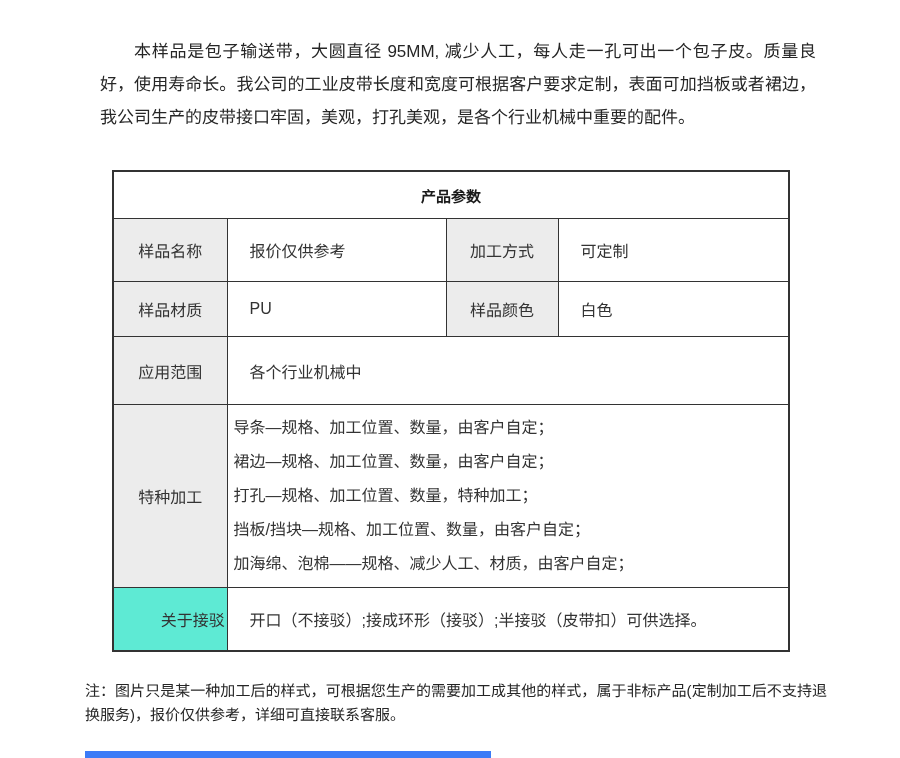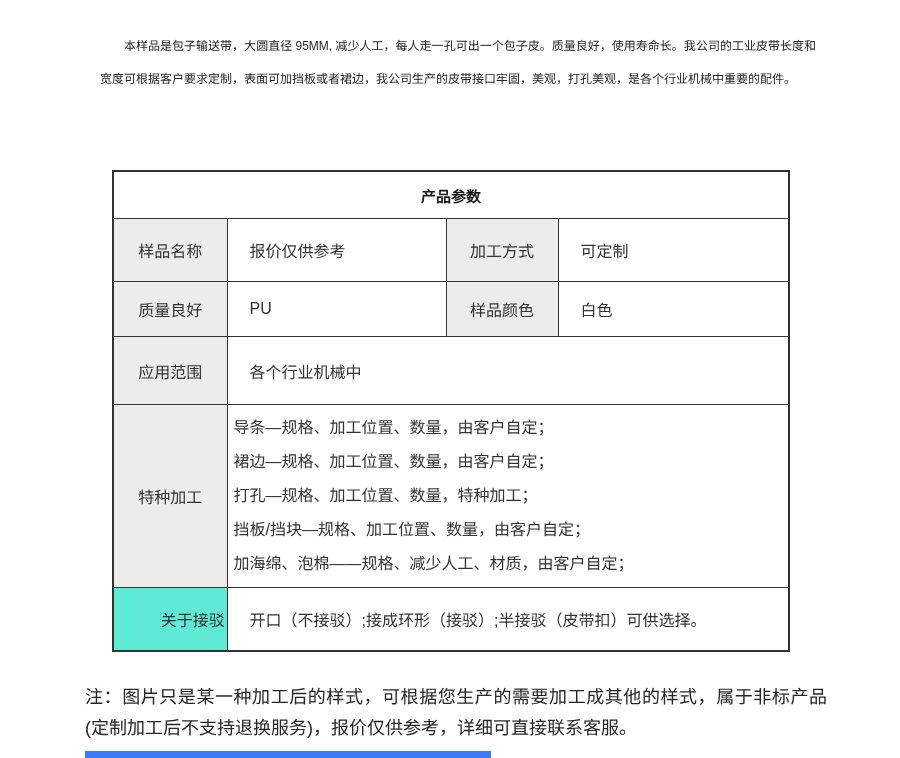--- a/index.html
+++ b/index.html
@@ -14,21 +14,21 @@
     height: 758px;
     background: #ffffff;
     overflow: hidden;
   }
   
   .intro {
     position: absolute;
     left: 100px;
     top: 18px;
     width: 716px;
-    font-size: 12px;
+    font-size: 17px;
     line-height: 33px;
     color: #262626;
     text-indent: 2em;
     text-align: justify;
   }
   
   table.params {
     position: absolute;
     left: 112px;
     top: 170px;
@@ -67,22 +67,22 @@
   tr.r-special { height: 181px; }
   tr.r-joint   { height: 63px; }
   td.special-val { padding-top: 6px; padding-bottom: 6px; padding-left: 6px; }
   .special-line { line-height: 34px; white-space: nowrap; }
   
   .note {
     position: absolute;
     left: 85px;
     top: 664px;
     width: 742px;
-    font-size: 18px;
-    line-height: 31px;
+    font-size: 15px;
+    line-height: 24px;
     color: #262626;
     text-align: justify;
   }
   
   .accent-bar {
     position: absolute;
     left: 85px;
     bottom: 0;
     width: 406px;
     height: 7px;
@@ -107,21 +107,21 @@
       <tr class="title-row">
         <td colspan="4">产品参数</td>
       </tr>
       <tr class="r-sample">
         <td class="lbl" style="background: rgb(236, 236, 236);">样品名称</td>
         <td class="val">报价仅供参考</td>
         <td class="lbl" style="background: rgb(236, 236, 236);">加工方式</td>
         <td class="val">可定制</td>
       </tr>
       <tr class="r-material">
-        <td class="lbl" style="background: rgb(236, 236, 236);">质量良好</td>
+        <td class="lbl" style="background: rgb(236, 236, 236);">样品材质</td>
         <td class="val">PU</td>
         <td class="lbl" style="background: rgb(236, 236, 236);">样品颜色</td>
         <td class="val">白色</td>
       </tr>
       <tr class="r-apply">
         <td class="lbl" style="background: rgb(236, 236, 236);">应用范围</td>
         <td class="val" colspan="3">各个行业机械中</td>
       </tr>
       <tr class="r-special">
         <td class="lbl" style="background: rgb(236, 236, 236);">特种加工</td>

